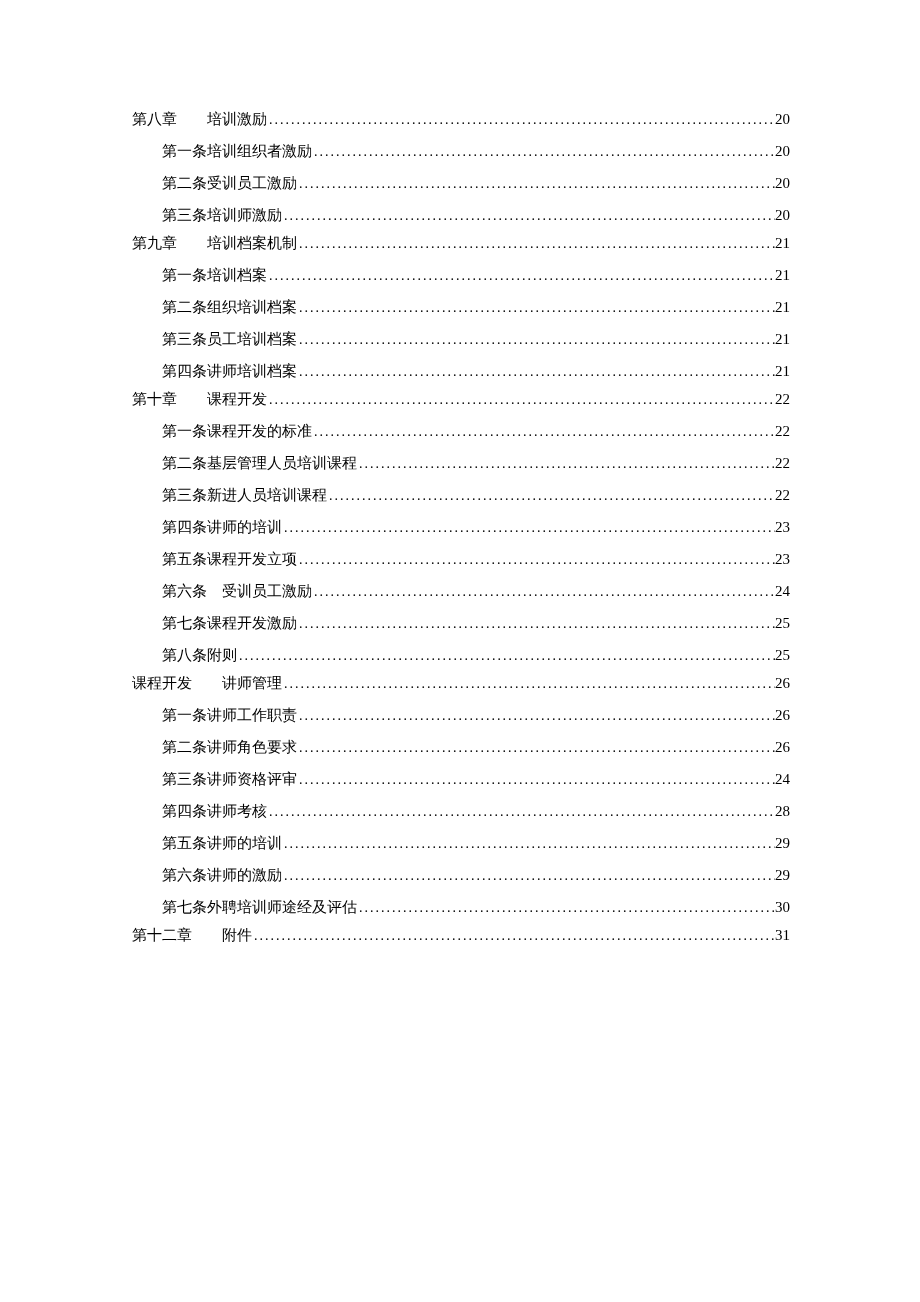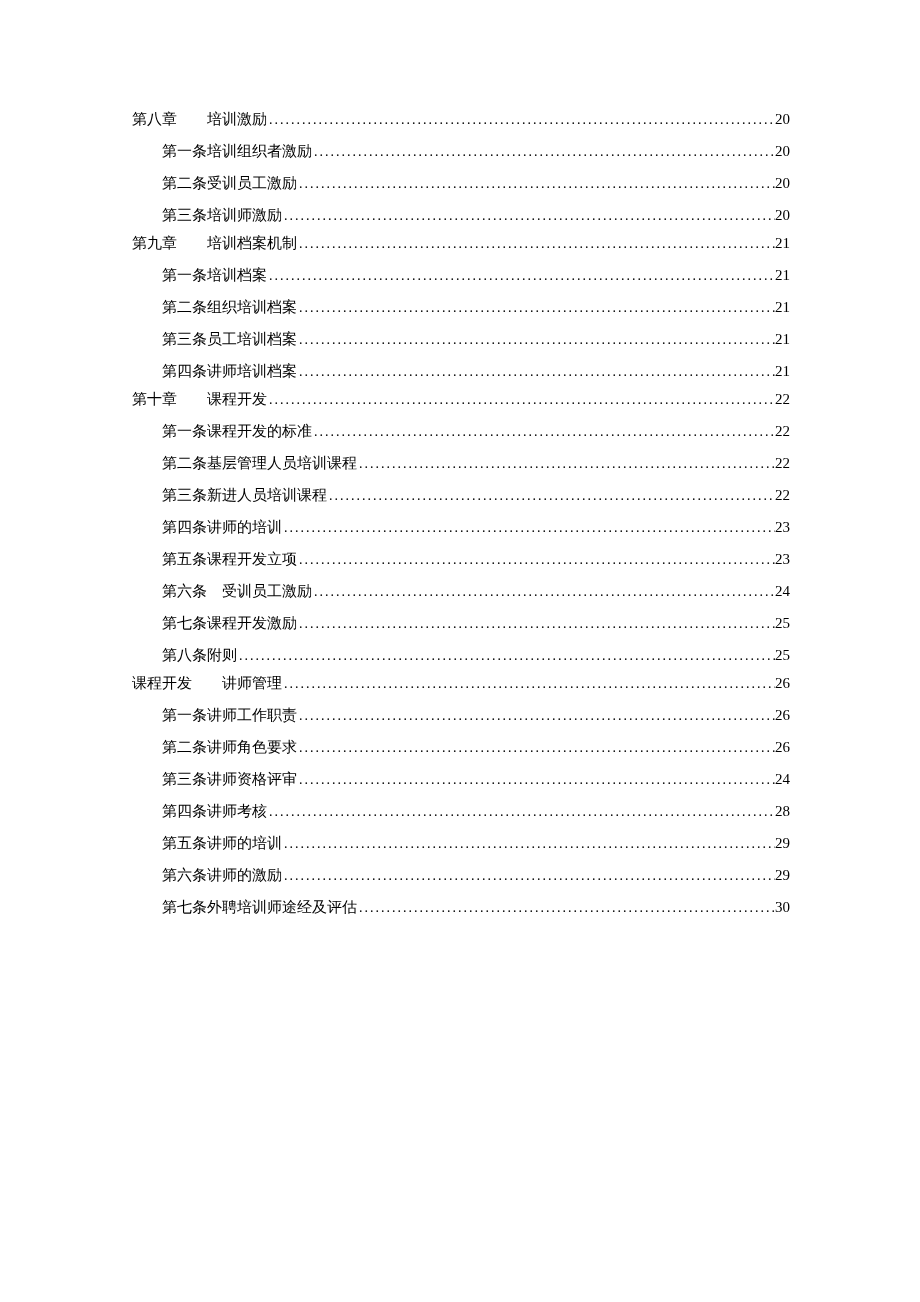--- a/index.html
+++ b/index.html
@@ -236,13 +236,20 @@
       <span class="toc-dots"></span>
       <span class="toc-page">29</span>
     </div>
     <div class="toc-entry level-2">
       <span class="toc-label">第七条</span>
       <span class="toc-spacer"> </span>
       <span class="toc-title">外聘培训师途经及评估</span>
       <span class="toc-dots"></span>
       <span class="toc-page">30</span>
     </div>
+    <div class="toc-entry level-1">
+      <span class="toc-label">第十二章</span>
+      <span class="toc-spacer">　　</span>
+      <span class="toc-title">附件</span>
+      <span class="toc-dots"></span>
+      <span class="toc-page">31</span>
+    </div>
   </div>
 
 </body></html>

